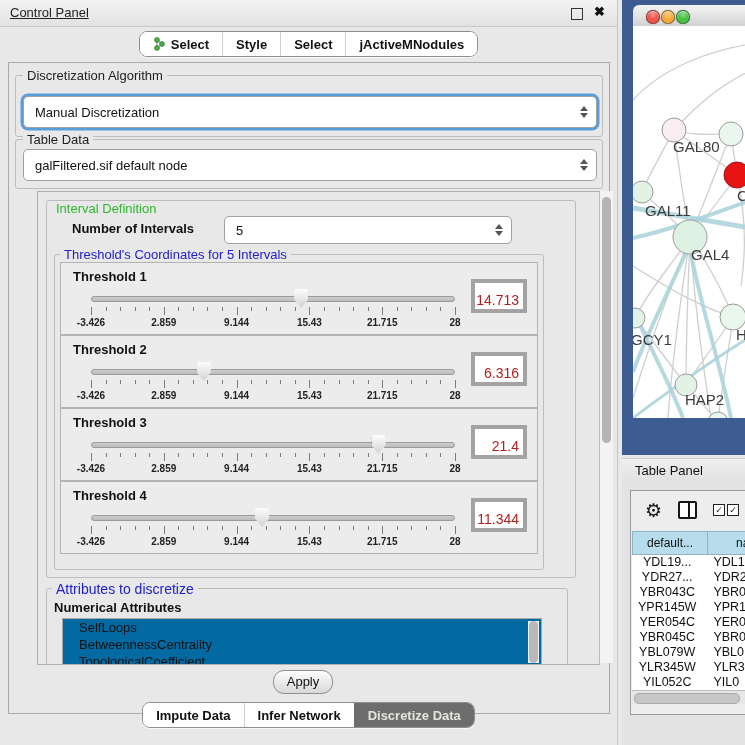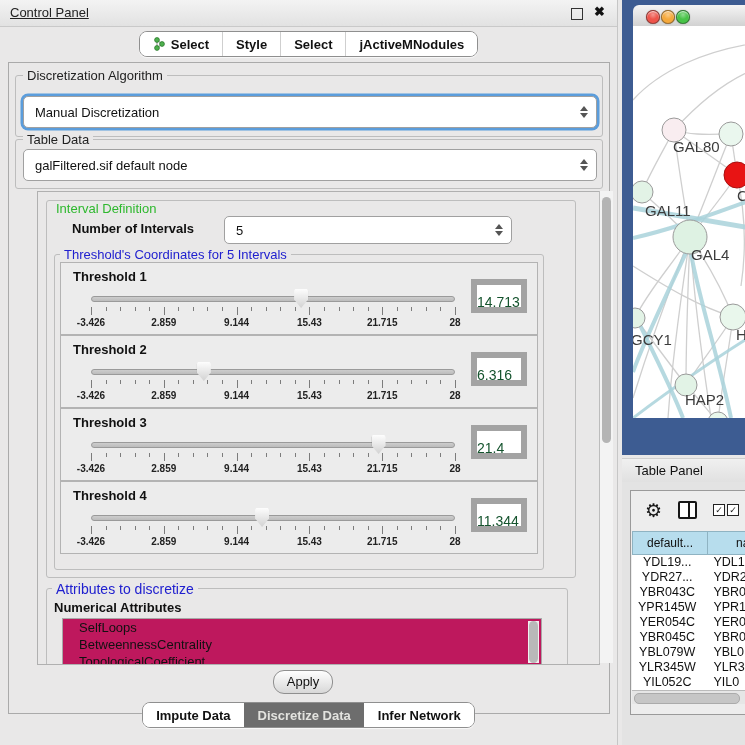--- a/index.html
+++ b/index.html
@@ -49,25 +49,25 @@
   
   .th-panel{position:absolute;left:6px;width:476px;height:71px;background:#ececec;border:1px solid #b3b3b3;}
   .th-label{position:absolute;left:12px;top:6px;font-weight:bold;font-size:13px;color:#111;}
   .slider-zone{position:absolute;left:30px;top:30px;width:364px;height:38px;}
   .track{position:absolute;left:0;top:3px;width:100%;height:6px;border-radius:3px;background:linear-gradient(#cdcdcd,#bcbcbc);border:1px solid #9a9a9a;box-sizing:border-box;}
   .thumb-ptr{position:absolute;top:-4px;width:14px;height:19px;background:linear-gradient(#fdfdfd,#d2d2d2);clip-path:polygon(8% 0,92% 0,100% 10%,100% 55%,50% 100%,0 55%,0 10%);filter:drop-shadow(0 0 1px #777);}
   .tick{position:absolute;width:1px;background:#7c7c7c;}
   .tick.minor{height:4px;top:14px;}
   .tick.major{height:8px;top:14px;}
   .tick-lab{position:absolute;top:24px;transform:translateX(-50%);font-size:10px;font-weight:bold;color:#222;white-space:nowrap;}
-  .th-value{position:absolute;left:410px;top:16px;width:56px;height:34px;background:#fff;border:6px solid #a3a3a3;font-size:14px;color:#14532d;text-align:right;line-height:34px;padding-right:17px;box-sizing:border-box;}
+  .th-value{position:absolute;left:410px;top:16px;width:56px;height:34px;background:#fff;border:4px solid #a3a3a3;font-size:14px;color:#b91c1c;text-align:right;line-height:34px;padding-right:4px;box-sizing:border-box;}
 
   
   .attr-sub{position:absolute;font-weight:bold;font-size:13px;color:#111;}
-  .listbox{position:absolute;background:#be185d;border:1px solid #a8a8a8;overflow:hidden;}
+  .listbox{position:absolute;background:#0369a1;border:1px solid #a8a8a8;overflow:hidden;}
   .list-item{font-size:13px;color:#111;padding:1px 0 1px 16px;white-space:nowrap;}
   .list-scroll{position:absolute;right:2px;top:2px;width:11px;height:42px;background:#f0f0f0;}
   .list-scroll .thumb{position:absolute;left:1px;top:0;width:9px;height:42px;background:#b9b9b9;border-radius:5px;}
 
   .apply-btn{position:absolute;background:linear-gradient(#fefefe,#d8d8d8);border:1px solid #8f8f8f;border-radius:11px;font-size:13px;color:#111;text-align:center;line-height:21px;}
 
   
   .netwin{position:absolute;left:622px;top:0;width:140px;height:455px;background:#3d5c92;}
   .net-titlebar{position:absolute;left:11px;top:5px;width:129px;height:21px;background:linear-gradient(#f5f5f5,#d2d2d2);border-radius:6px 6px 0 0;border-bottom:1px solid #a9a9a9;}
   .tl{position:absolute;top:4.5px;width:12px;height:12px;border-radius:50%;box-shadow:inset 0 1px 1px rgba(255,255,255,.7),0 0 1px rgba(0,0,0,.5);}
@@ -353,25 +353,25 @@
 
       <div class="apply-btn" style="left:264px;top:607px;width:58px;height:22px;">Apply</div>
     </div>
 
 
     <div class="tabrow" style="top:702px;">
       <div class="tabgroup" id="bottom-tabs">
           <div class="tab">
             <span>Impute Data</span>
           </div>
+          <div class="tab">
+            <span>Infer Network</span>
+          </div>
           <div class="tab sel">
             <span>Discretize Data</span>
-          </div>
-          <div class="tab">
-            <span>Infer Network</span>
           </div>
         </div>
     </div>
   </div>
 
   <div class="netwin">
     <div class="net-titlebar">
       <span class="tl" id="tl-red" style="left: 13px; background: radial-gradient(circle at 50% 30%, rgba(255, 255, 255, 0.4), transparent 45%), rgb(238, 84, 74); border: 0.5px solid rgba(0, 0, 0, 0.35);"></span>
       <span class="tl" id="tl-yellow" style="left: 28px; background: radial-gradient(circle at 50% 30%, rgba(255, 255, 255, 0.4), transparent 45%), rgb(245, 169, 60); border: 0.5px solid rgba(0, 0, 0, 0.35);"></span>
       <span class="tl" id="tl-green" style="left: 43px; background: radial-gradient(circle at 50% 30%, rgba(255, 255, 255, 0.4), transparent 45%), rgb(71, 195, 71); border: 0.5px solid rgba(0, 0, 0, 0.35);"></span>

